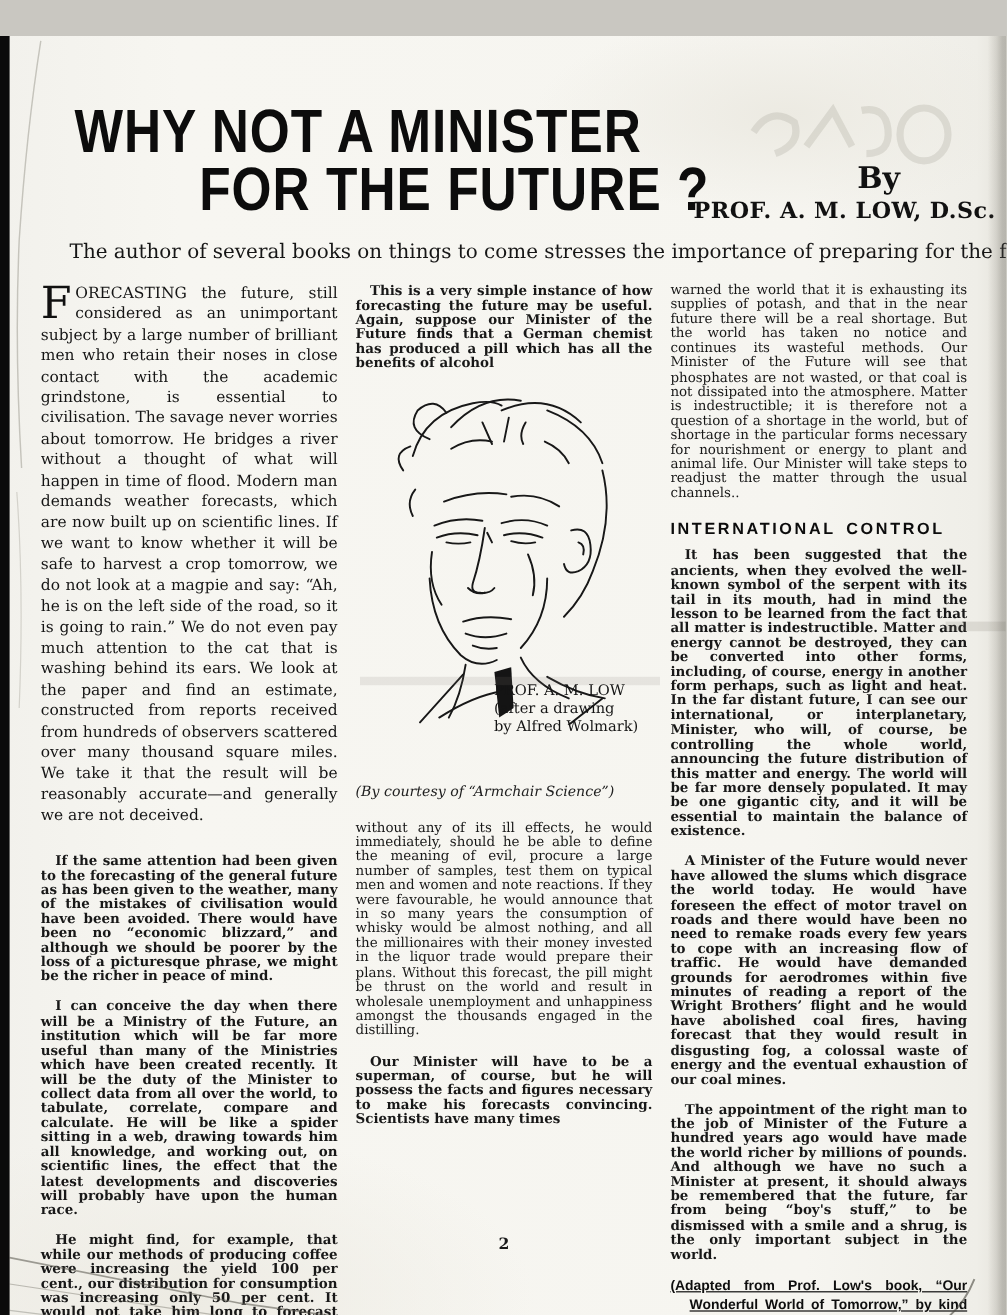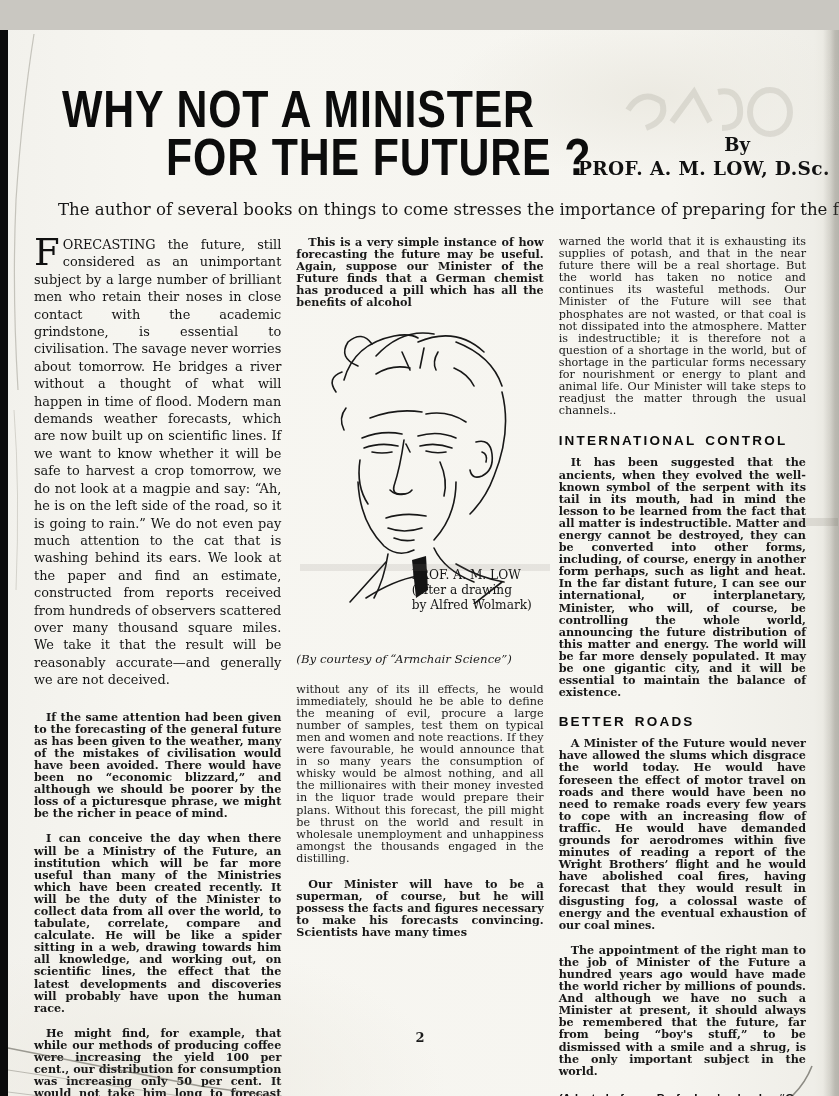--- a/index.html
+++ b/index.html
@@ -18,21 +18,21 @@
   .edge-right{position:absolute;right:0;top:0;width:16px;height:100%;
     background:linear-gradient(90deg, rgba(0,0,0,0) 0%, rgba(120,118,110,.18) 45%, rgba(90,88,80,.30) 75%, rgba(60,58,52,.28) 100%);}
   .artifacts{position:absolute;left:0;top:0;pointer-events:none;}
 
   
   .title-line{position:absolute;font-family:"Liberation Sans",sans-serif;font-weight:800;
     color:#0c0c0c;white-space:nowrap;transform:scaleX(.84);transform-origin:left top;letter-spacing:1px;}
   .title1{left:62px;top:50px;font-size:51px;}
   .title2{left:166px;top:98px;font-size:51px;}
   .byline{position:absolute;left:578px;top:104px;width:228px;font-weight:700;color:#111;}
-  .byline .by{text-align:right;padding-right:56px;font-size:18px;}
+  .byline .by{text-align:right;padding-right:56px;font-size:25px;}
   .byline .name{font-size:18.5px;letter-spacing:.4px;white-space:nowrap;margin-top:3px;}
   .standfirst{position:absolute;left:58px;top:170px;width:746px;font-size:16.6px;
     color:#161616;white-space:nowrap;}
 
   
   .columns{position:absolute;left:34px;top:206px;width:772px;display:flex;gap:15px;}
   .col{flex:1 1 0;}
   p.body{margin:0 0 13px;font-size:11.2px;line-height:12.1px;text-align:justify;color:#181818;}
   p.body.ind{text-indent:12px;font-weight:bold;}
   p.lead{font-size:12.9px;line-height:17.4px;margin:0 0 22px;text-align:justify;color:#141414;}
@@ -138,21 +138,20 @@
       </div>
 
       <p class="body">without any of its ill effects, he would immediately, should he be able to define the meaning of evil, procure a large number of samples, test them on typical men and women and note reactions.  If they were favourable, he would announce that in so many years the consumption of whisky would be almost nothing, and all the millionaires with their money invested in the liquor trade would prepare their plans.  Without this forecast, the pill might be thrust on the world and result in wholesale unemployment and unhappiness amongst the thousands engaged in the distilling.</p>
       <p class="body ind">Our Minister will have to be a superman, of course, but he will possess the facts and figures necessary to make his forecasts convincing.  Scientists have many times</p>
     </div>
 
     <div class="col">
       <p class="body">warned the world that it is exhausting its supplies of potash, and that in the near future there will be a real shortage.  But the world has taken no notice and continues its wasteful methods.  Our Minister of the Future will see that phosphates are not wasted, or that coal is not dissipated into the atmosphere. Matter is indestructible; it is therefore not a question of a shortage in the world, but of shortage in the particular forms necessary for nourishment or energy to plant and animal life.  Our Minister will take steps to readjust the matter through the usual channels..</p>
       <h3 class="xhead">INTERNATIONAL CONTROL</h3>
       <p class="body ind">It has been suggested that the ancients, when they evolved the well-known symbol of the serpent with its tail in its mouth, had in mind the lesson to be learned from the fact that all matter is indestructible. Matter and energy cannot be destroyed, they can be converted into other forms, including, of course, energy in another form perhaps, such as light and heat.  In the far distant future, I can see our international, or interplanetary, Minister, who will, of course, be controlling the whole world, announcing the future distribution of this matter and energy.  The world will be far more densely populated. It may be one gigantic city, and it will be essential to maintain the balance of existence.</p>
-      <h3 class="xhead">BETTER ROADS</h3>
       <p class="body ind">A Minister of the Future would never have allowed the slums which disgrace the world today.  He would have foreseen the effect of motor travel on roads and there would have been no need to remake roads every few years to cope with an increasing flow of traffic.  He would have demanded grounds for aerodromes within five minutes of reading a report of the Wright Brothers’ flight and he would have abolished coal fires, having forecast that they would result in disgusting fog, a colossal waste of energy and the eventual exhaustion of our coal mines.</p>
       <p class="body ind">The appointment of the right man to the job of Minister of the Future a hundred years ago would have made the world richer by millions of pounds.  And although we have no such a Minister at present, it should always be remembered that the future, far from being “boy's stuff,” to be dismissed with a smile and a shrug, is the only important subject in the world.</p>
       <p class="credit">(Adapted from Prof. Low's book, “Our Wonderful World of Tomorrow,” by kind permission of the author, and the publishers, Messrs. Ward, Lock and Co.)</p>
     </div>
 
   </div>
 
   <div class="page-number">2</div>
 
   <svg class="artifacts" width="839" height="1096" viewBox="0 0 839 1096">

